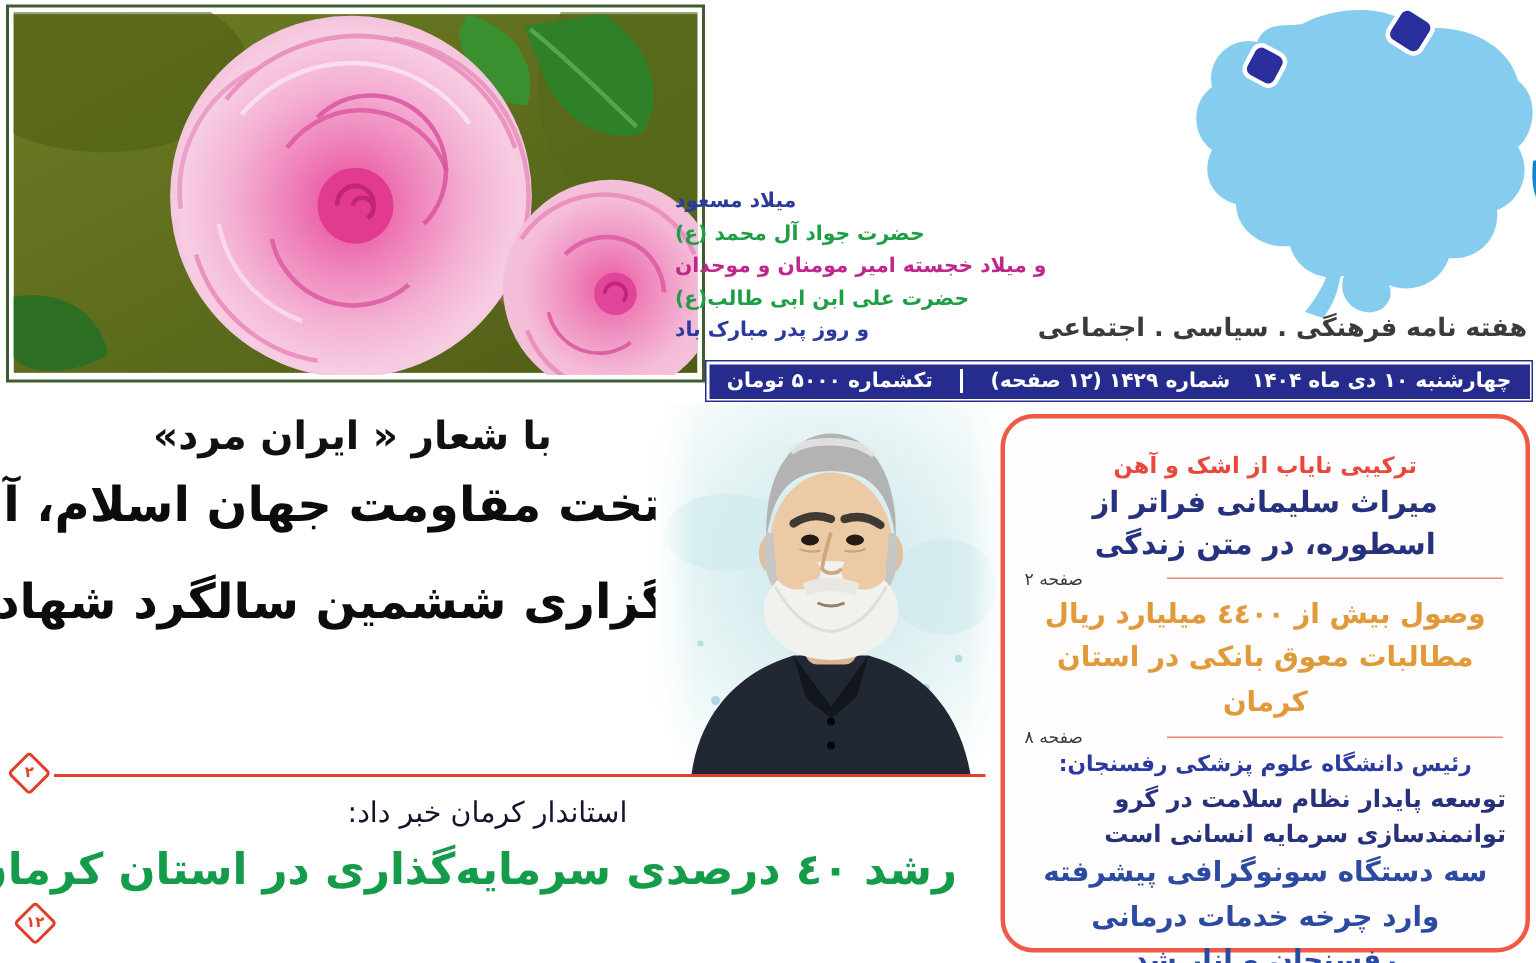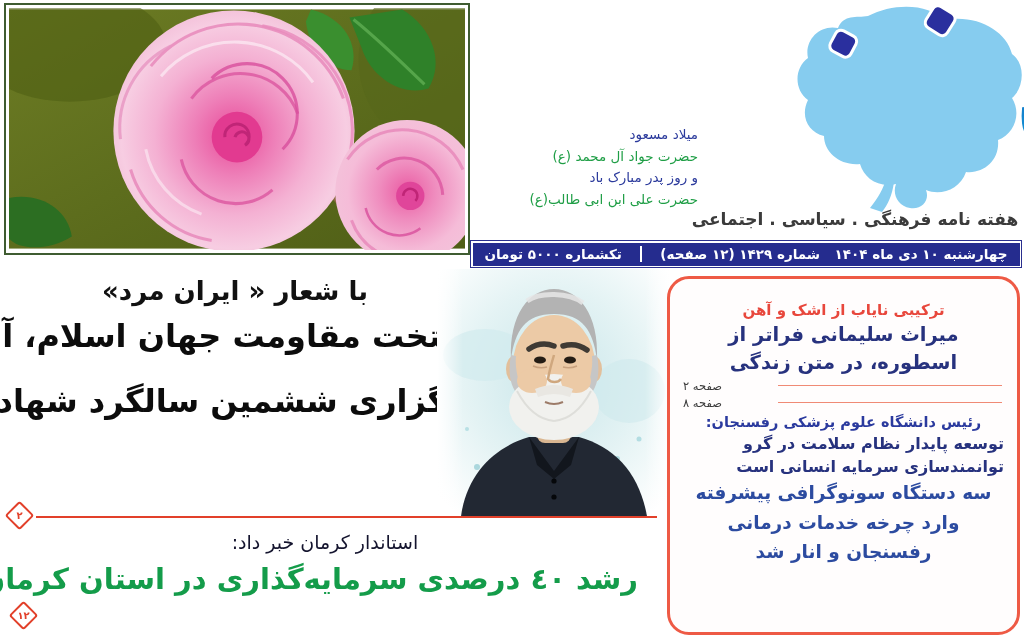--- a/index.html
+++ b/index.html
@@ -11,22 +11,22 @@
 
   
   #rose-frame{left:4px;top:3px;width:456px;height:242px;border:2px solid #3f5c31;background:#fff;padding:3px;}
   #rose-frame svg{display:block;width:100%;height:100%;}
 
   
   #logo{left:578px;top:0px;width:446px;height:214px;}
   #logo svg{display:block;width:100%;height:100%;}
 
   
-  #greeting{left:450px;top:124px;width:248px;text-align:right;direction:rtl;
-    font-size:13.5px;font-weight:normal;line-height:1.6;}
+  #greeting{left:450px;top:124px;width:248px;text-align:left;direction:rtl;
+    font-size:13.5px;font-weight:bold;line-height:1.6;}
 
   
   #tagline{left:688px;top:209px;width:334px;text-align:center;direction:rtl;
     font-size:17px;font-weight:bold;color:#3b3b3b;letter-spacing:.5px;}
 
   
   #datebar-outer{left:470px;top:240px;width:552px;height:28px;border:1.5px solid #2a2f8e;background:#fff;padding:1.5px;box-sizing:border-box;}
   #datebar{height:100%;background:#252c8e;display:flex;align-items:center;justify-content:space-between;
     direction:rtl;padding:0 12px;color:#fff;font-weight:bold;font-size:13.5px;white-space:nowrap;}
   #datebar .vline{width:1.5px;height:70%;background:#fff;margin:0 4px;}
@@ -148,22 +148,23 @@
     <rect x="350" y="8" width="25" height="25" rx="6" fill="#2a2f9e" stroke="#fff" stroke-width="3" transform="rotate(32 362 20)"></rect>
     <rect x="254" y="32" width="23" height="23" rx="6" fill="#2a2f9e" stroke="#fff" stroke-width="3" transform="rotate(28 265 43)"></rect>
 
     <text x="436" y="152" text-anchor="end" font-family="DejaVu Sans, sans-serif" font-weight="bold" font-size="104" style="direction:rtl" fill="url(#lgTxt)" stroke="#ffffff" stroke-width="7" paint-order="stroke" transform="rotate(-7 280 120)">رفسنجان</text>
   </svg>
 </div>
 
 <div id="greeting" class="abs">
   <div style="color: rgb(43, 58, 156);">میلاد مسعود</div>
   <div style="color: rgb(31, 158, 70);">حضرت جواد آل محمد (ع)</div>
+  <div style="color: rgb(192, 39, 141);">و میلاد خجسته امیر مومنان و موحدان</div>
+  <div style="color: rgb(31, 158, 70);">حضرت علی ابن ابی طالب(ع)</div>
   <div style="color: rgb(43, 58, 156);">و روز پدر مبارک باد</div>
-  <div style="color: rgb(31, 158, 70);">حضرت علی ابن ابی طالب(ع)</div>
 </div>
 
 <div id="tagline" class="abs">هفته نامه فرهنگی . سیاسی . اجتماعی</div>
 
 <div id="datebar-outer" class="abs">
   <div id="datebar">
     <span>چهارشنبه ۱۰ دی ماه ۱۴۰۴</span>
     <span>شماره ۱۴۲۹ (۱۲ صفحه)</span>
     <span class="vline"></span>
     <span>تکشماره ۵۰۰۰ تومان</span>
@@ -254,20 +255,21 @@
 
 <div id="news-box" class="abs">
 
   <div class="nb-kicker" style="margin-top: 12px; color: rgb(232, 71, 60);">ترکیبی نایاب از اشک و آهن</div>
   <div class="nb-headline nb-h-lg" style="color: rgb(39, 50, 126);">میراث سلیمانی فراتر از اسطوره، در متن زندگی</div>
   <div class="page-row">
     <span class="page-label">صفحه ۲</span>
     <span class="page-line"></span>
   </div>
 
+  <div class="nb-headline nb-h-md" style="color: rgb(224, 154, 58);">وصول بیش از ٤٤٠٠ میلیارد ریال مطالبات معوق بانکی در استان کرمان</div>
   <div class="page-row">
     <span class="page-label">صفحه ۸</span>
     <span class="page-line"></span>
   </div>
 
   <div class="nb-kicker" style="font-size: 14.5px; color: rgb(43, 58, 158);">رئیس دانشگاه علوم پزشکی رفسنجان:</div>
   <div class="nb-headline nb-h-lg" style="font-size: 16px; color: rgb(39, 50, 126); text-align: right;">توسعه پایدار نظام سلامت در گرو توانمندسازی سرمایه انسانی است</div>
 
   <div class="nb-headline nb-h-md" style="color: rgb(44, 75, 160);">سه دستگاه سونوگرافی پیشرفته وارد چرخه خدمات درمانی رفسنجان و انار شد</div>
 

